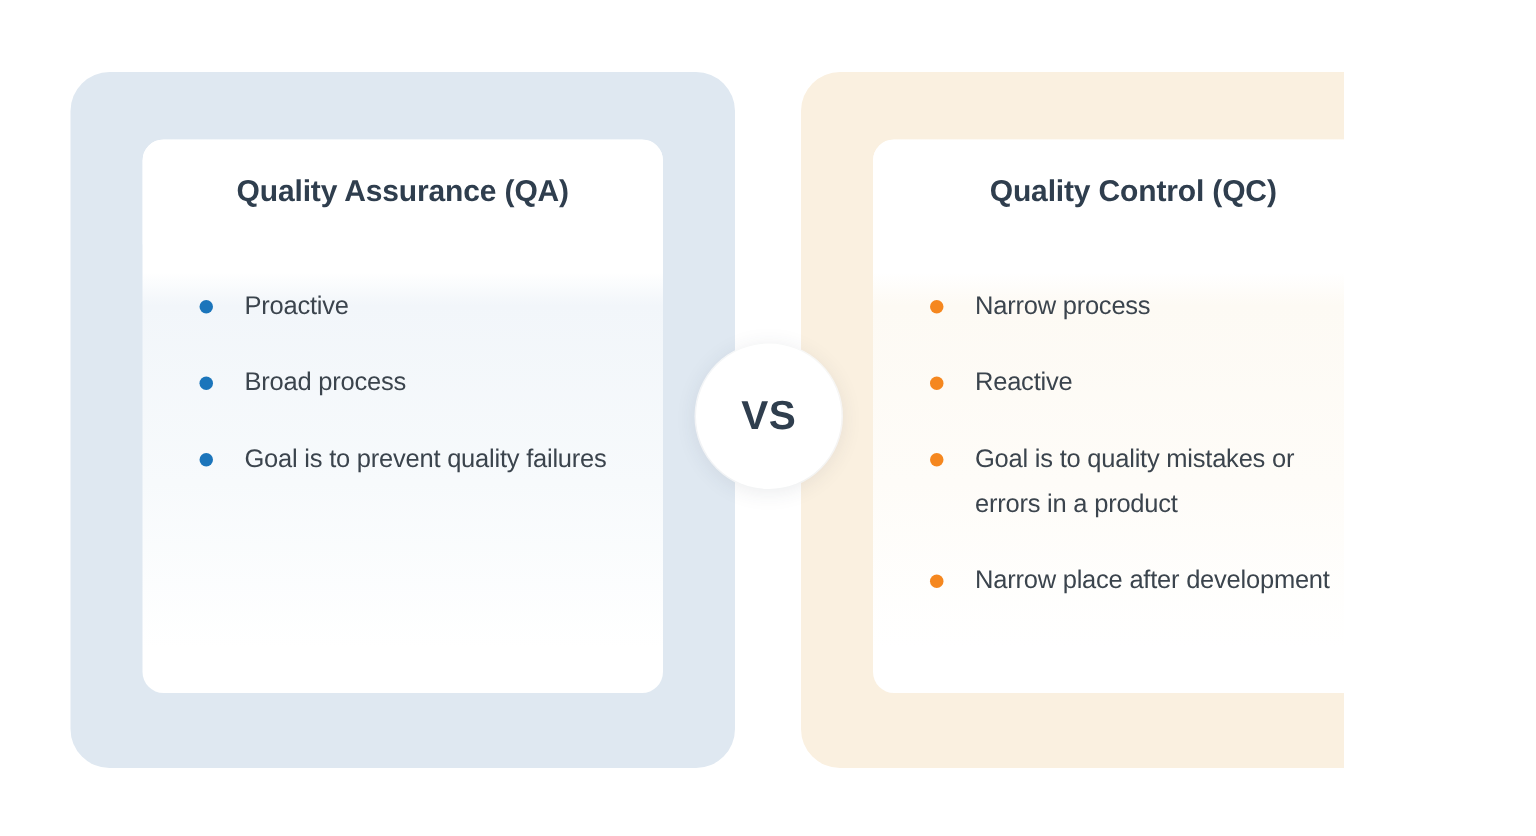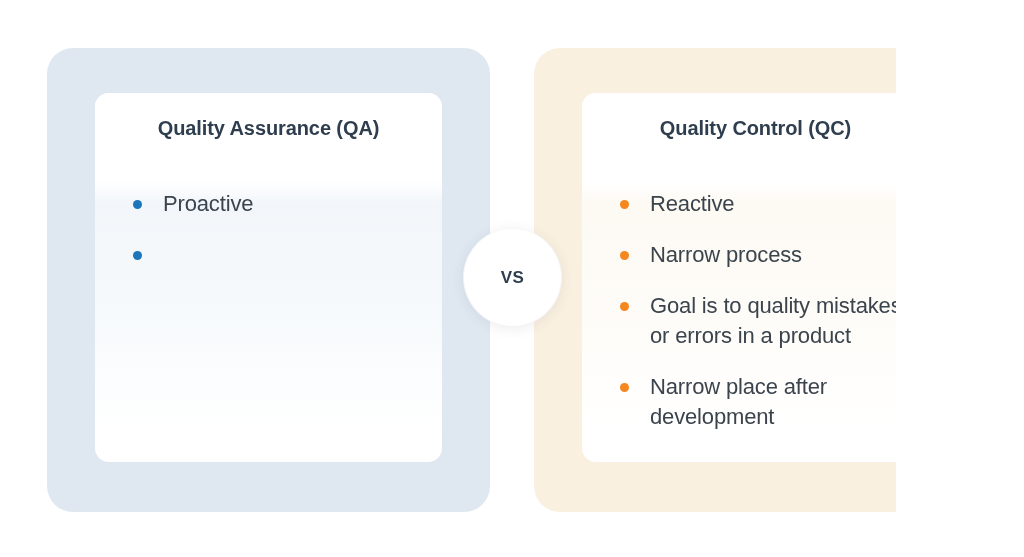--- a/index.html
+++ b/index.html
@@ -96,21 +96,21 @@
     padding: 26px 26px 0 38px;
   }
 
   .bullet-list {
     list-style: none;
   }
   .bullet-item {
     position: relative;
     padding-left: 30px;
     margin-bottom: 21px;
-    font-size: 22px;
+    font-size: 17px;
     line-height: 30px;
     color: #3b444d;
     letter-spacing: -0.15px;
   }
   .bullet-item:last-child { margin-bottom: 0; }
 
   .bullet-dot {
     position: absolute;
     left: 0;
     top: 11px;
@@ -131,21 +131,21 @@
     border-radius: 50%;
     background: #ffffff;
     box-shadow: 0 2px 14px rgba(45, 62, 80, 0.10),
                 0 0 0 1px rgba(255,255,255,0.9);
     display: flex;
     align-items: center;
     justify-content: center;
     z-index: 5;
   }
   .vs-label {
-    font-size: 17px;
+    font-size: 27px;
     font-weight: bold;
     letter-spacing: 0.3px;
     color: #2f3e4e;
   }
 </style>
 </head>
 <body>
 
 <div class="stage">
 
@@ -157,20 +157,25 @@
       </div>
 
       <div class="card-body">
         <ul class="bullet-list">
           <li class="bullet-item">
             <span class="bullet-dot bullet-dot--qa"></span>
             <span>Proactive</span>
           </li>
           <li class="bullet-item">
             <span class="bullet-dot bullet-dot--qa"></span>
+            <span>Broad process</span>
+          </li>
+          <li class="bullet-item">
+            <span class="bullet-dot bullet-dot--qa"></span>
+            <span>Goal is to prevent quality failures</span>
           </li>
         </ul>
       </div>
 
     </div>
   </div>
 
   <div class="vs-badge">
     <span class="vs-label">VS</span>
   </div>
@@ -179,25 +184,25 @@
     <div class="card card--qc">
 
       <div class="card-header">
         <div class="card-title">Quality Control (QC)</div>
       </div>
 
       <div class="card-body">
         <ul class="bullet-list">
           <li class="bullet-item">
             <span class="bullet-dot bullet-dot--qc"></span>
+            <span>Narrow process</span>
+          </li>
+          <li class="bullet-item">
+            <span class="bullet-dot bullet-dot--qc"></span>
             <span>Reactive</span>
-          </li>
-          <li class="bullet-item">
-            <span class="bullet-dot bullet-dot--qc"></span>
-            <span>Narrow process</span>
           </li>
           <li class="bullet-item">
             <span class="bullet-dot bullet-dot--qc"></span>
             <span>Goal is to quality mistakes or errors in a product</span>
           </li>
           <li class="bullet-item">
             <span class="bullet-dot bullet-dot--qc"></span>
             <span>Narrow place after development</span>
           </li>
         </ul>

